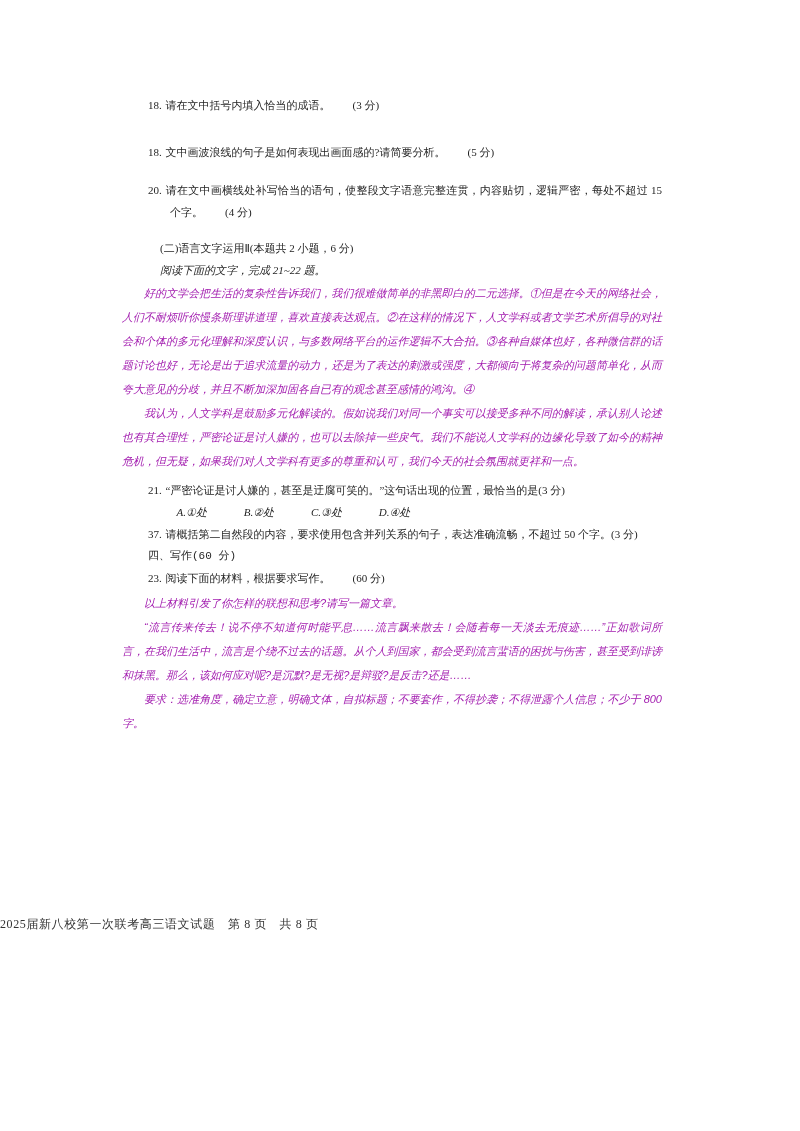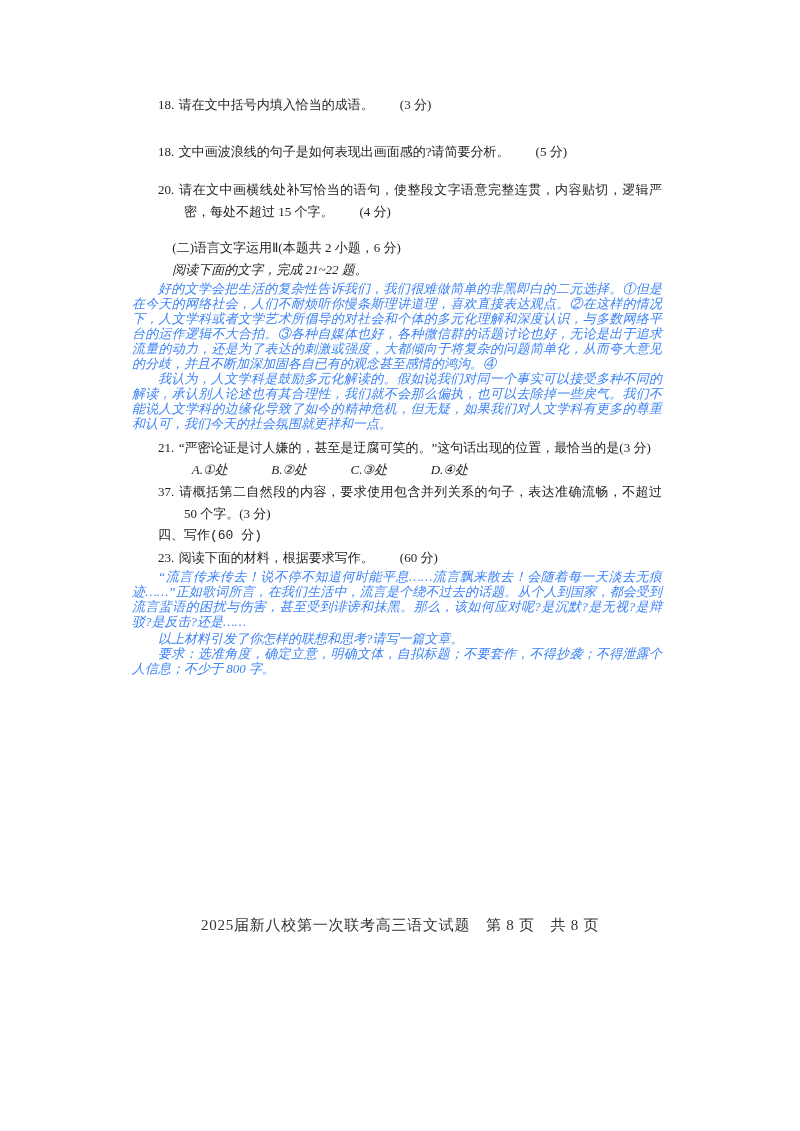--- a/index.html
+++ b/index.html
@@ -12,24 +12,23 @@
     width: 800px;
     height: 1131px;
     margin: 0 auto;
     background: #ffffff;
     overflow: hidden;
     font-family: "Liberation Serif", serif;
     color: #1f1f1f;
   }
   .content {
     padding: 94px 138px 0 122px;
-    font-size: 13px;
+    font-size: 11px;
     line-height: 22px;
     text-align: justify;
-    margin-left: 10px;
   }
   .question {
     margin-left: 26px;
     padding-left: 2em;
     text-indent: -2em;
   }
   .q-num {
     margin-right: 0.35em;
   }
   .q18 { margin-top: 0; }
@@ -39,26 +38,26 @@
     margin-left: 26px;
     margin-top: 14px;
     padding-left: 1.1em;
   }
   .intro-line {
     margin-left: 26px;
     padding-left: 1.1em;
     font-style: italic;
   }
   .passage {
-    font-family: Liberation Serif, serif;
+    font-family: Liberation Sans, sans-serif;
     font-style: italic;
-    line-height: 15px;
+    line-height: 24px;
     text-indent: 2em;
     margin: 0;
-    color: #3b82f6;
+    color: #a21caf;
   }
   .q21 { margin-top: 6px; }
   .options-row {
     margin-left: 26px;
     padding-left: 2.6em;
   }
   .option {
     display: inline-block;
     margin-right: 3.1em;
     font-style: italic;
@@ -69,22 +68,21 @@
     font-family: Liberation Mono, monospace;
   }
   .prompt-line {
     margin-top: 2px;
   }
   .footer {
     position: absolute;
     left: 0;
     top: 916px;
     width: 100%;
-    text-align: center;
-    font-size: 15px;
+    font-size: 12px;
     color: #333333;
     letter-spacing: 0.05em;
   }
 </style>
 </head>
 <body>
 
 <div class="page">
   <div class="content">
 
@@ -99,21 +97,21 @@
     <div class="question q20">
       <span class="q-num">20.</span><span>请在文中画横线处补写恰当的语句，使整段文字语意完整连贯，内容贴切，逻辑严密，每处不超过 15 个字。　　(4 分)</span>
     </div>
 
     <div class="section-heading">(二)语言文字运用Ⅱ(本题共 2 小题，6 分)</div>
 
     <div class="intro-line">阅读下面的文字，完成 21~22 题。</div>
 
     <p class="passage">好的文学会把生活的复杂性告诉我们，我们很难做简单的非黑即白的二元选择。①但是在今天的网络社会，人们不耐烦听你慢条斯理讲道理，喜欢直接表达观点。②在这样的情况下，人文学科或者文学艺术所倡导的对社会和个体的多元化理解和深度认识，与多数网络平台的运作逻辑不大合拍。③各种自媒体也好，各种微信群的话题讨论也好，无论是出于追求流量的动力，还是为了表达的刺激或强度，大都倾向于将复杂的问题简单化，从而夸大意见的分歧，并且不断加深加固各自已有的观念甚至感情的鸿沟。④</p>
 
-    <p class="passage">我认为，人文学科是鼓励多元化解读的。假如说我们对同一个事实可以接受多种不同的解读，承认别人论述也有其合理性，我们就不会那么偏执，也可以去除掉一些戾气。我们不能说人文学科的边缘化导致了如今的精神危机，但无疑，如果我们对人文学科有更多的尊重和认可，我们今天的社会氛围就更祥和一点。</p>
+    <p class="passage">我认为，人文学科是鼓励多元化解读的。假如说我们对同一个事实可以接受多种不同的解读，承认别人论述也有其合理性，严密论证是讨人嫌的，也可以去除掉一些戾气。我们不能说人文学科的边缘化导致了如今的精神危机，但无疑，如果我们对人文学科有更多的尊重和认可，我们今天的社会氛围就更祥和一点。</p>
 
     <div class="question q21">
       <span class="q-num">21.</span><span>“严密论证是讨人嫌的，甚至是迂腐可笑的。”这句话出现的位置，最恰当的是(3 分)</span>
     </div>
 
     <div class="options-row">
       <span class="option">A.①处</span>
       <span class="option">B.②处</span>
       <span class="option">C.③处</span>
       <span class="option">D.④处</span>
@@ -122,22 +120,22 @@
     <div class="question q22">
       <span class="q-num">37.</span><span>请概括第二自然段的内容，要求使用包含并列关系的句子，表达准确流畅，不超过 50 个字。(3 分)</span>
     </div>
 
     <div class="section4-heading">四、写作(60 分)</div>
 
     <div class="question q23">
       <span class="q-num">23.</span><span>阅读下面的材料，根据要求写作。　　(60 分)</span>
     </div>
 
+    <p class="passage prompt-line">以上材料引发了你怎样的联想和思考?请写一篇文章。</p>
+
     <p class="passage">“流言传来传去！说不停不知道何时能平息……流言飘来散去！会随着每一天淡去无痕迹……”正如歌词所言，在我们生活中，流言是个绕不过去的话题。从个人到国家，都会受到流言蜚语的困扰与伤害，甚至受到诽谤和抹黑。那么，该如何应对呢?是沉默?是无视?是辩驳?是反击?还是……</p>
-
-    <p class="passage prompt-line">以上材料引发了你怎样的联想和思考?请写一篇文章。</p>
 
     <p class="passage">要求：选准角度，确定立意，明确文体，自拟标题；不要套作，不得抄袭；不得泄露个人信息；不少于 800 字。</p>
 
   </div>
 
   <div class="footer">2025届新八校第一次联考高三语文试题　第 8 页　共 8 页</div>
 </div>
 
 </body></html>

